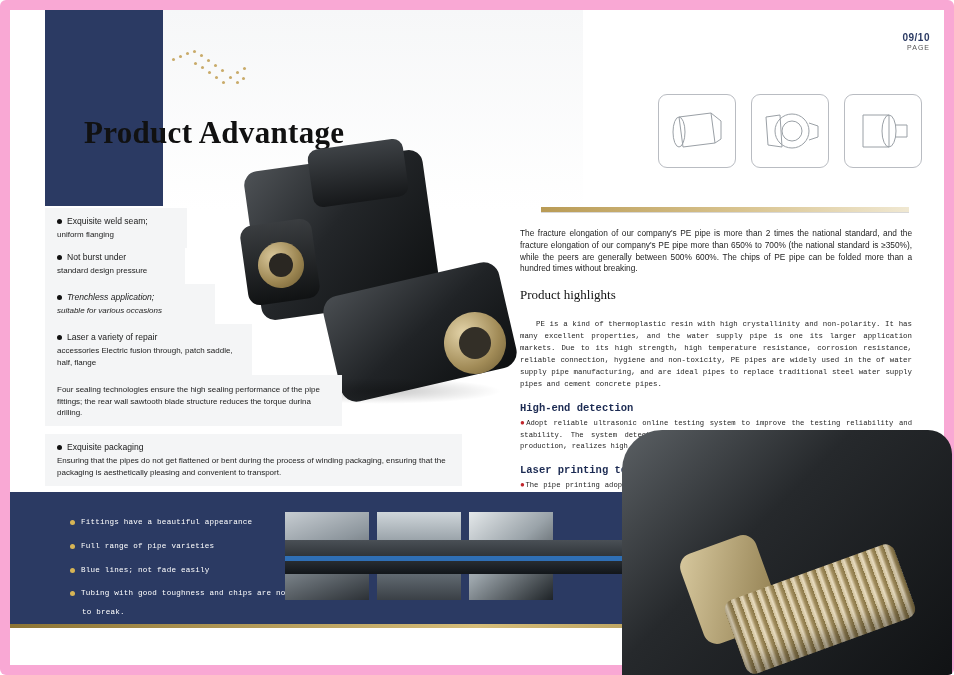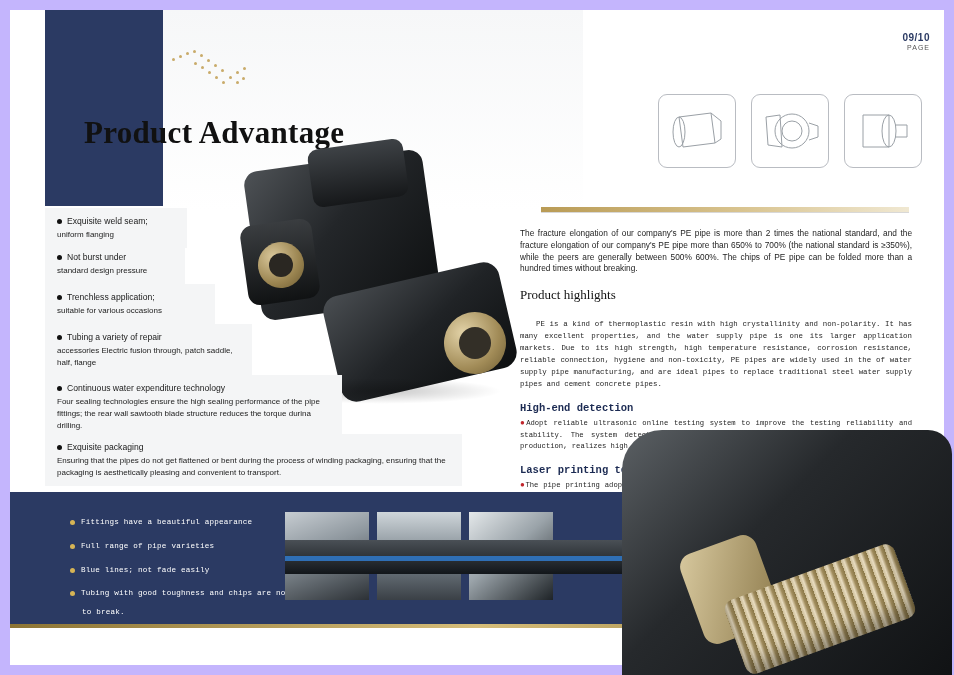--- a/index.html
+++ b/index.html
@@ -3,21 +3,21 @@
 <meta charset="utf-8">
 <style>
   html,body{margin:0;padding:0;}
   body{
     width:954px;height:675px;background:#ffffff;
     font-family:"Liberation Sans",sans-serif;
     overflow:hidden;position:relative;
   }
   .page{
     position:absolute;left:0;top:0;width:954px;height:675px;
-    background:#c4b5fd;overflow:hidden;
+    background:#f9a8d4;overflow:hidden;border-radius:6px;
   }
   
   .bg-white{
     position:absolute;left:10px;top:10px;width:934px;height:655px;
     background:#ffffff;
   }
   .left-navy{
     position:absolute;left:45px;top:10px;width:118px;height:196px;
     background:#2b3a63;
   }
@@ -96,21 +96,21 @@
     padding:7px 10px 7px 12px;color:#1a1a1a;
   }
   .feat .fb{
     display:inline-block;width:5px;height:5px;border-radius:50%;
     background:#111;margin-right:5px;vertical-align:middle;
   }
   .feat .t1{font-size:8.6px;line-height:1.45;}
   .feat .t2{font-size:8px;line-height:1.45;margin-top:2px;color:#222;}
   #feat0{left:45px;top:208px;width:120px;}
   #feat1{left:45px;top:244px;width:118px;}
-  #feat2{left:45px;top:284px;width:148px;}
+  #feat2{left:45px;top:284px;width:148px;font-style:italic;}
   #feat3{left:45px;top:324px;width:185px;}
   #feat4{left:45px;top:375px;width:275px;}
   #feat5{left:45px;top:434px;width:395px;}
   
   .photo{
     position:absolute;left:222px;top:150px;width:310px;height:270px;
   }
   .fitting-body{
     position:absolute;left:30px;top:10px;width:180px;height:150px;
     background:linear-gradient(135deg,#4e5256 0%,#232629 45%,#0e1011 100%);
@@ -290,25 +290,24 @@
   </div>
   <div class="feat" id="feat0">
     <div class="t1"><span class="fb"></span><span>Exquisite weld seam;</span></div>
     <div class="t2">uniform flanging</div>
   </div>
   <div class="feat" id="feat2">
     <div class="t1"><span class="fb"></span><span>Trenchless application;</span></div>
     <div class="t2">suitable for various occasions</div>
   </div>
   <div class="feat" id="feat3">
-    <div class="t1"><span class="fb"></span><span>Tubing a variety of repair</span></div>
+    <div class="t1"><span class="fb"></span><span>Laser a variety of repair</span></div>
     <div class="t2">accessories Electric fusion through, patch saddle, half, flange</div>
   </div>
   <div class="feat" id="feat4">
-    <div class="t1"><span class="fb"></span><span>Continuous water expenditure technology</span></div>
     <div class="t2">Four sealing technologies ensure the high sealing performance of the pipe fittings; the rear wall sawtooth blade structure reduces the torque durina drilling.</div>
   </div>
   <div class="feat" id="feat5">
     <div class="t1"><span class="fb"></span><span>Exquisite packaging</span></div>
     <div class="t2">Ensuring that the pipes do not get flattened or bent during the process of winding packaging, ensuring that the packaging is aesthetically pleasing and convenient to transport.</div>
   </div>
 
   <div class="rcol">
     <div class="para-1">The fracture elongation of our company's PE pipe is more than 2 times the national standard, and the fracture elongation of our company's PE pipe more than 650% to 700% (the national standard is ≥350%), while the peers are generally between 500% 600%. The chips of PE pipe can be folded more than a hundred times without breaking.</div>
 

